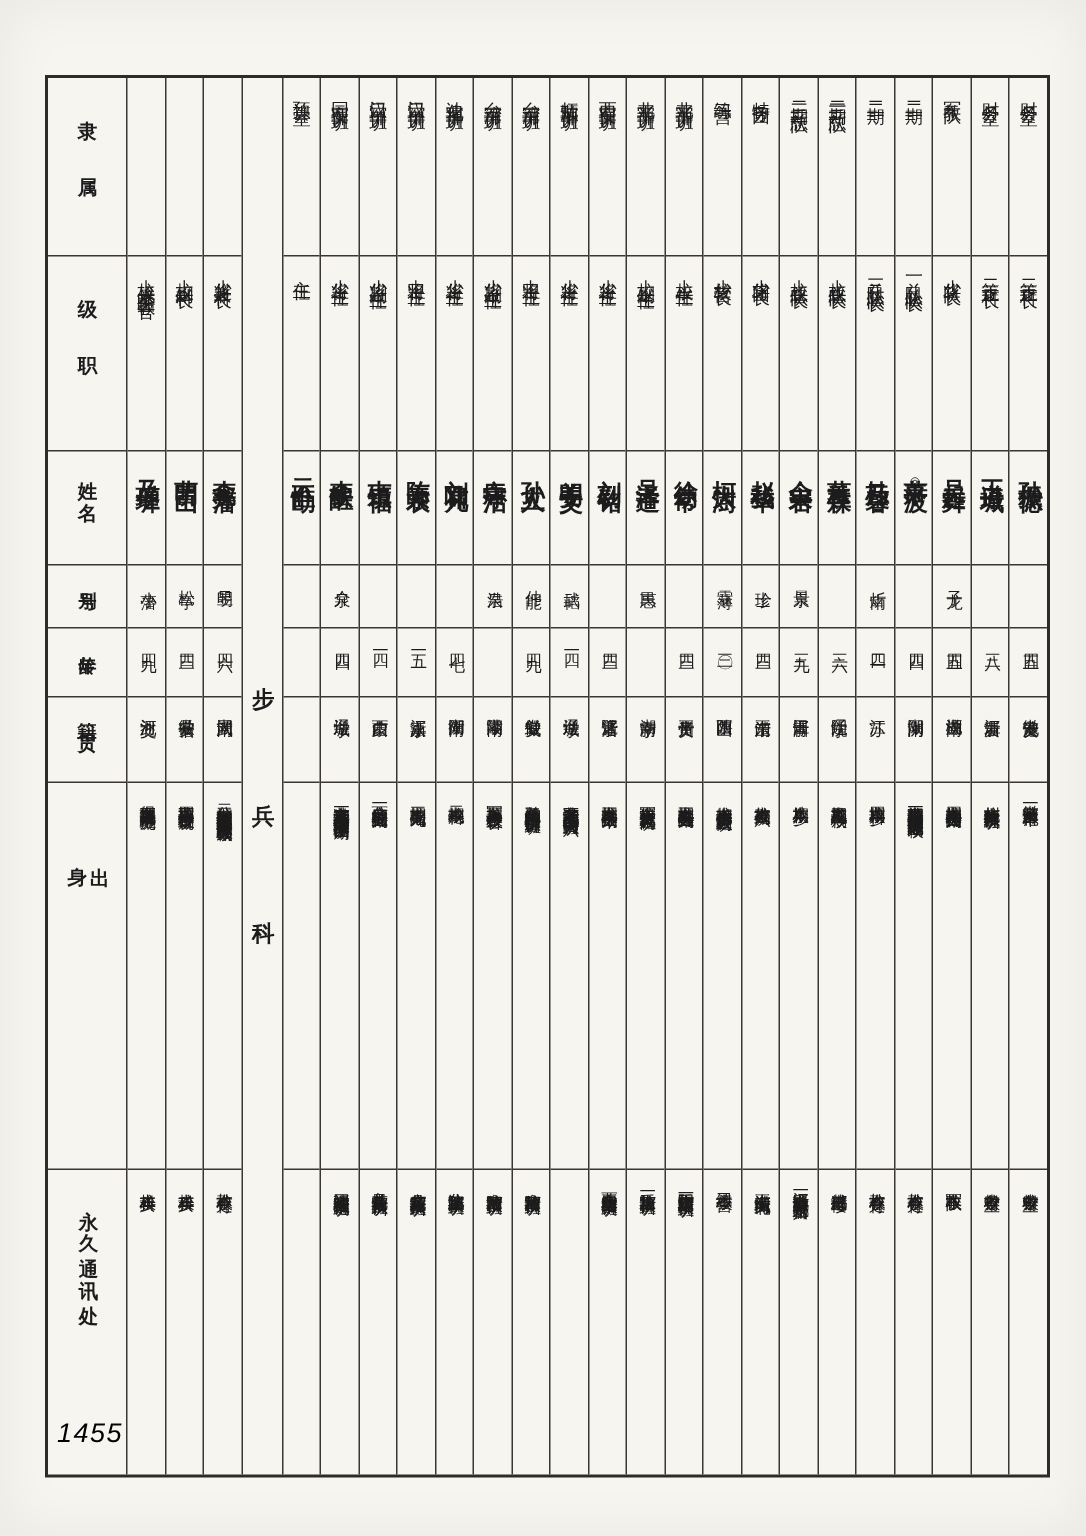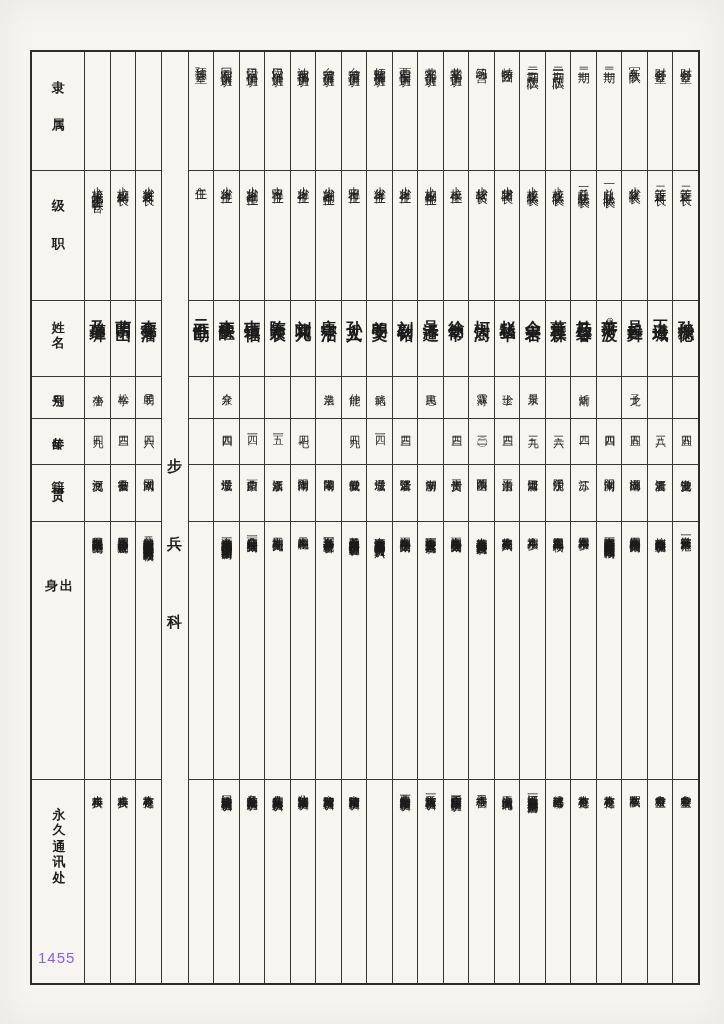--- a/index.html
+++ b/index.html
@@ -94,23 +94,24 @@
     padding-top:90px;
   }
   .name-mark{
     font-size:8px;
     letter-spacing:0;
     font-weight:normal;
   }
   .pageno{
     position:absolute;
     left:38px; bottom:58px;
-    font-size:15px;
-    color:#8b5cf6;
+    font-size:18px;
+    color:#000000;
     letter-spacing:1px;
+    font-style:italic;
   }
 </style>
 </head>
 <body>
 
 <div class="page">
   <div class="roster" id="roster">
       <div class="col header-col">
         <div class="cell r-affiliation">
           <span class="vtext">隶属</span>

